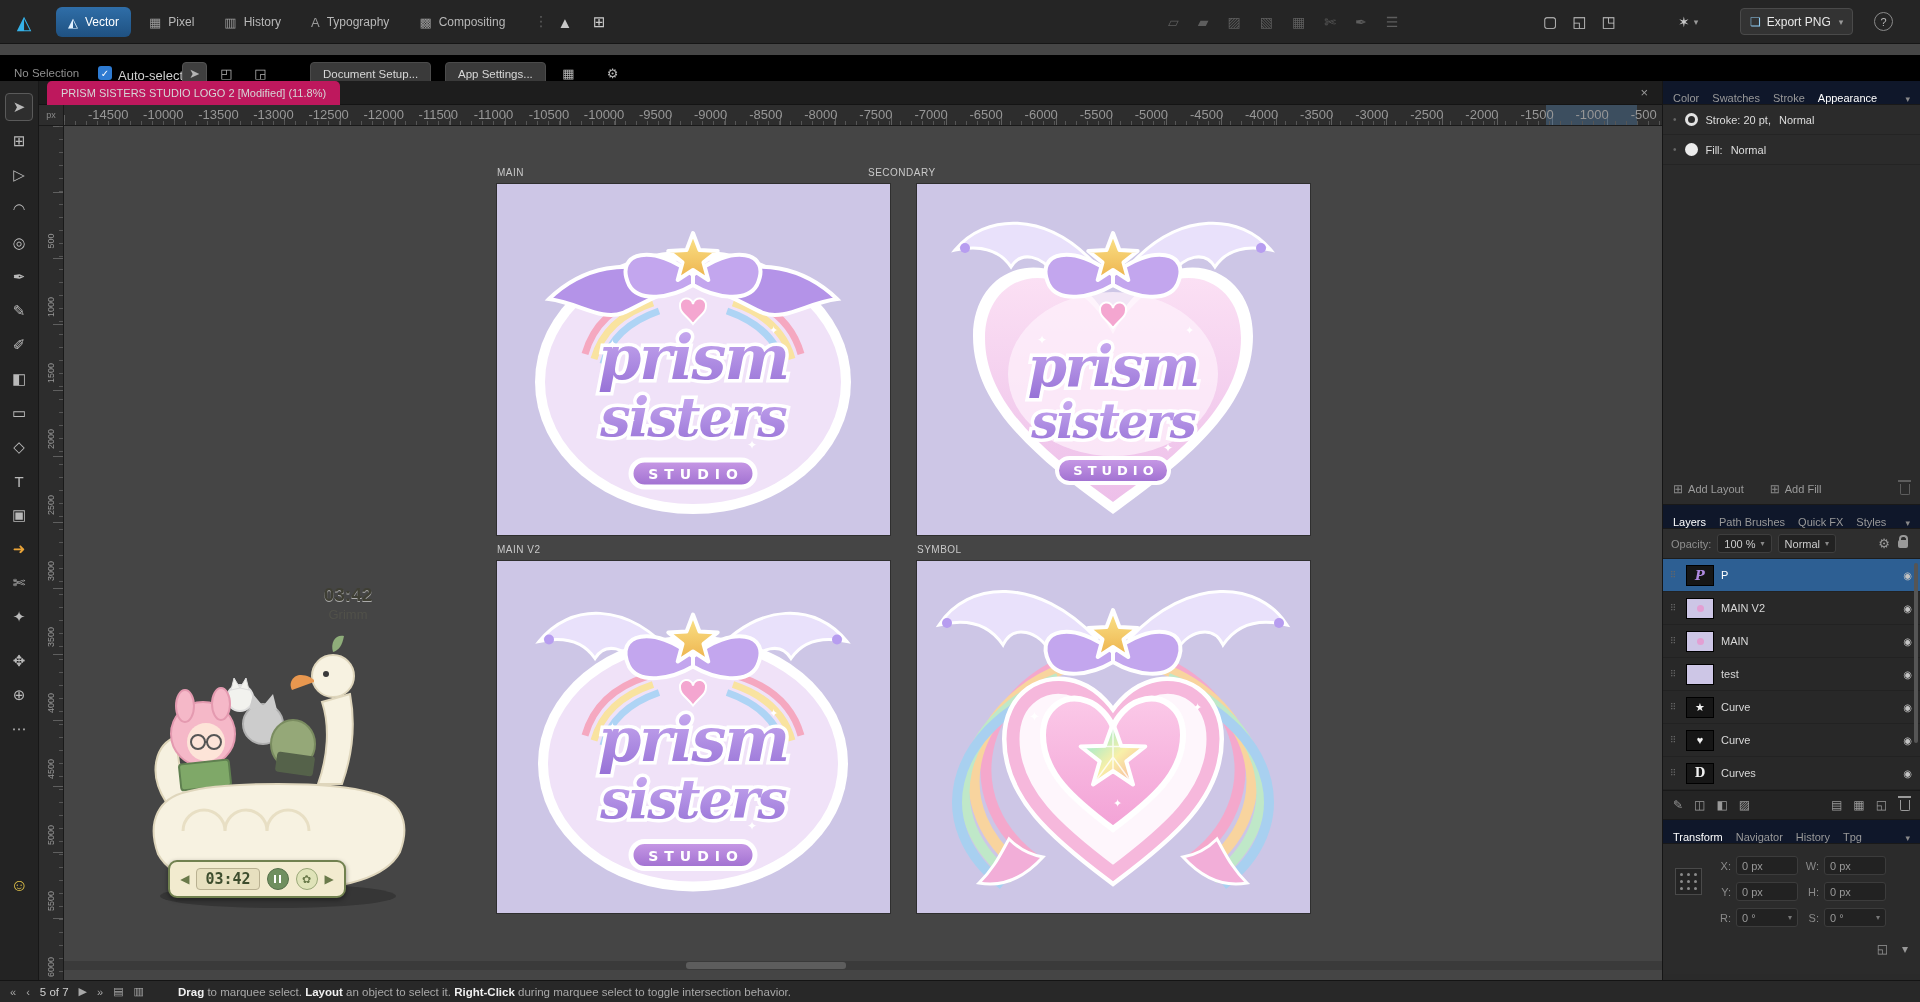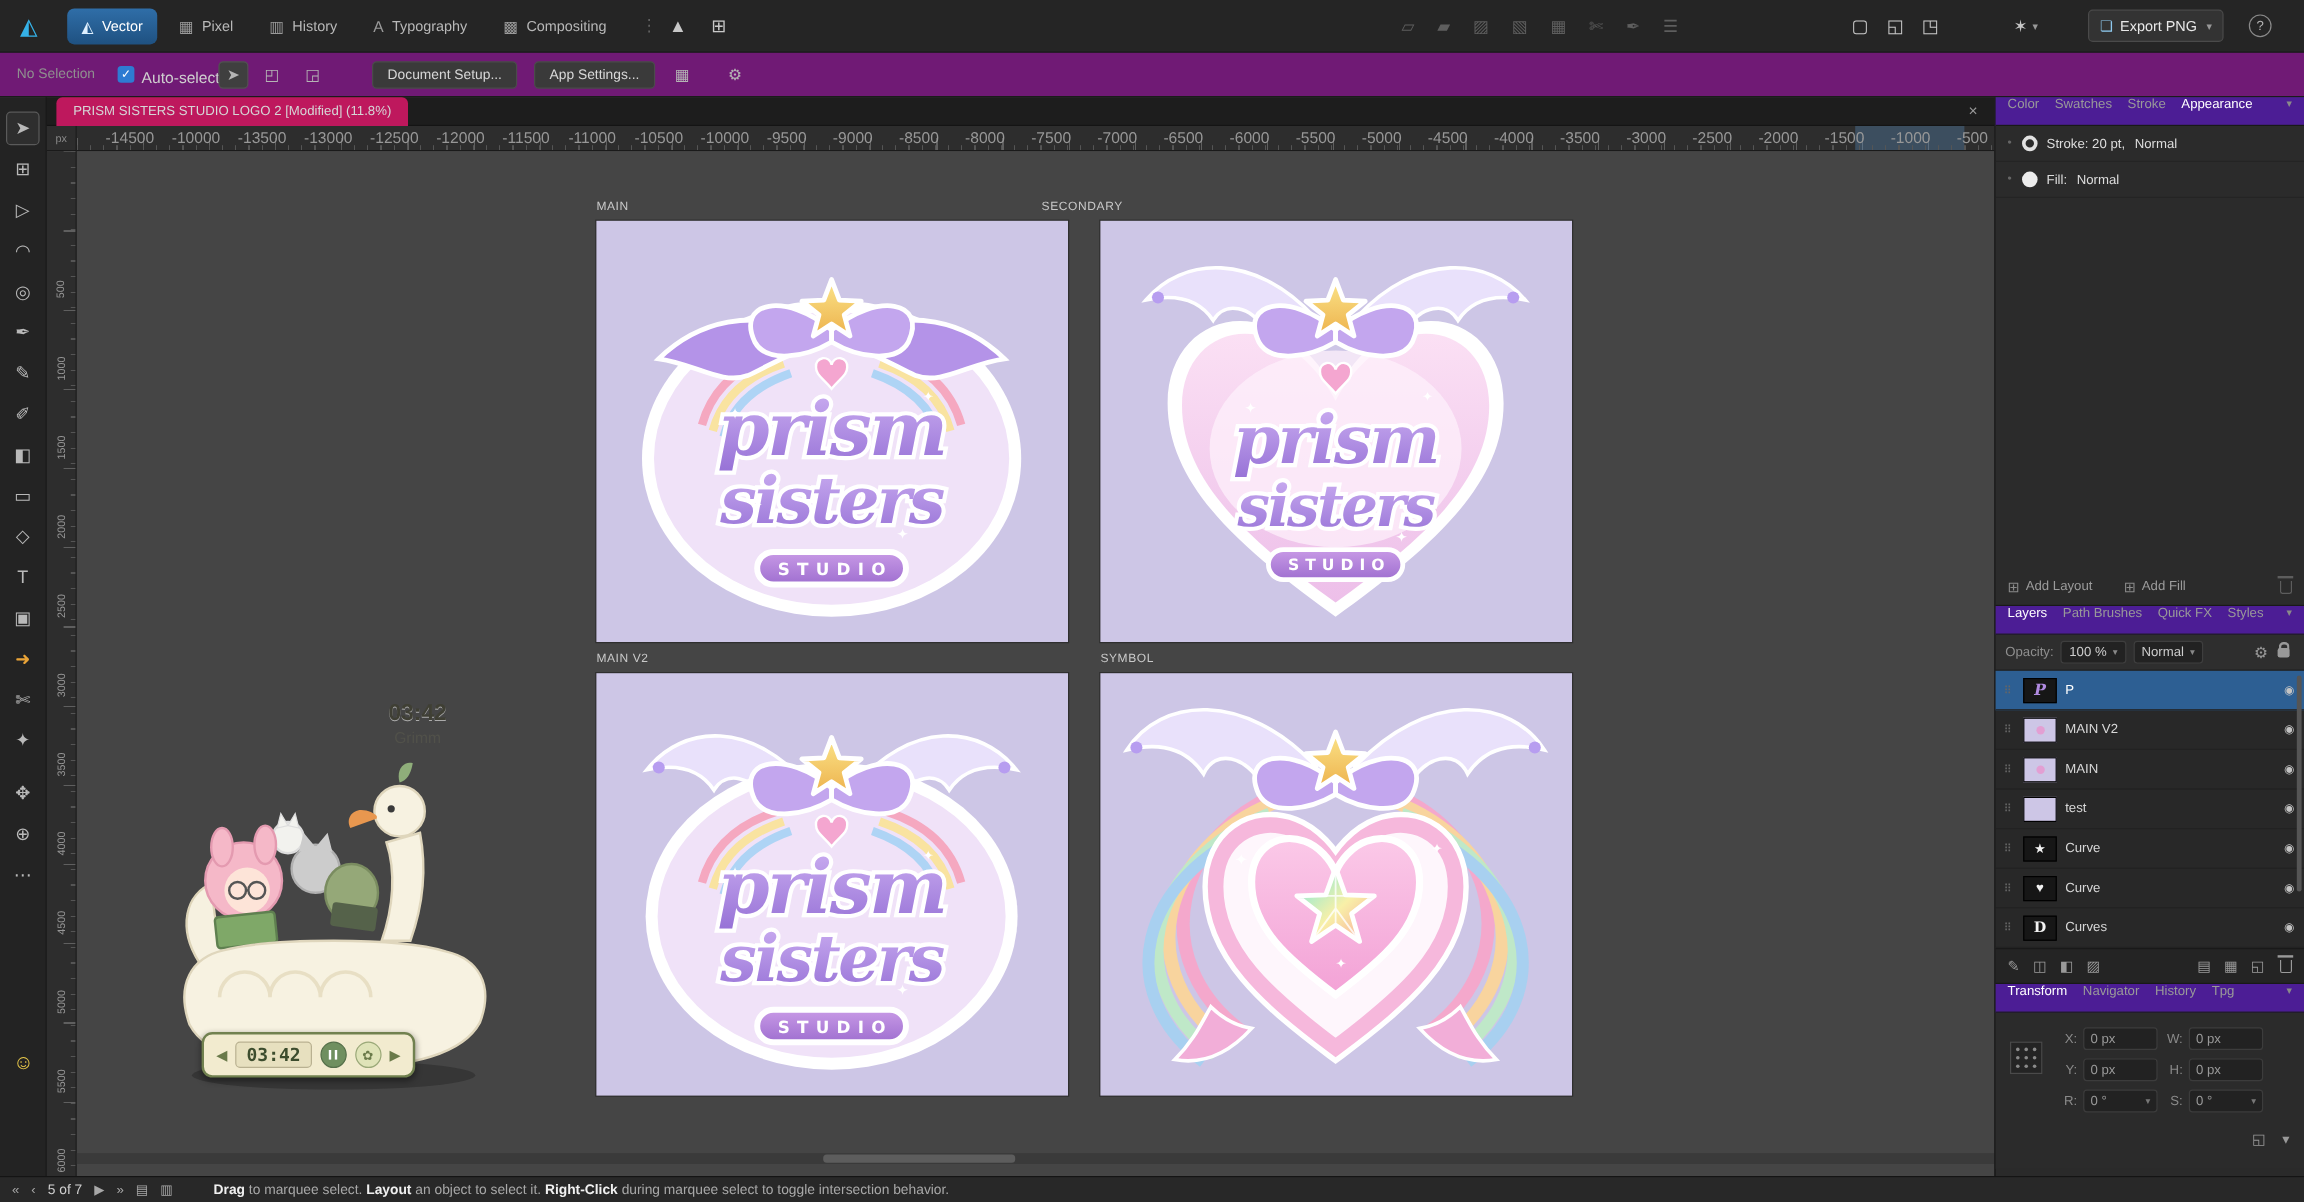--- a/index.html
+++ b/index.html
@@ -21,21 +21,21 @@
 .dimrow span{color:#5e5e5e;font-size:14px}
 .brightrow{left:1543px;top:0;height:44px;gap:15px}
 .brightrow span{color:#c6c6c6;font-size:15px}
 .assist{left:1678px;top:10px;height:24px;gap:4px;color:#c8c8c8;font-size:14px}
 .assist .chev{font-size:9px;color:#999}
 .exportbtn{left:1740px;top:8px;height:27px;background:#333;border:1px solid #4a4a4a;border-radius:4px;display:flex;align-items:center;gap:6px;padding:0 9px;color:#e8e8e8;font-size:12px}
 .exportbtn .eg{color:#8ec9ef;font-size:12px}
 .exportbtn .chev{color:#999;font-size:9px;margin-left:2px}
 .helpc{left:1874px;top:12px;width:19px;height:19px;border:1.5px solid #8a8a8a;border-radius:50%;color:#b5b5b5;font-size:11px;display:flex;align-items:center;justify-content:center}
 
-.ctxbar{left:0;top:44px;width:1920px;height:37px;background:#701a75;border-bottom:1px solid #1b1b1b}
+.ctxbar{left:0;top:55px;width:1920px;height:37px;background:#000000;border-bottom:1px solid #1b1b1b}
 .nosel{left:14px;top:12px;color:#8f8f8f;font-size:11.5px}
 .cb{left:98px;top:11px;width:14px;height:14px;background:#2e7bd2;border-radius:3px;color:#fff;font-size:10px;display:flex;align-items:center;justify-content:center}
 .cblab{left:118px;top:13px;color:#cfcfcf;font-size:13px}
 .ctico{top:7px;width:25px;height:23px;border-radius:4px;display:flex;align-items:center;justify-content:center;color:#b5b5b5;font-size:13px}
 .ctico.on{background:#3f3f3f;border:1px solid #525252}
 .ctbtn{top:7px;height:23px;background:#3a3a3a;border:1px solid #4b4b4b;border-radius:4px;color:#d8d8d8;font-size:11.5px;display:flex;align-items:center;padding:0 12px}
 
 .tabbar{left:39px;top:81px;width:1623px;height:24px;background:#1d1d1d;border-bottom:1px solid #141414}
 .doctab{position:absolute;left:8px;top:0;height:24px;background:#be185d;border-radius:5px 5px 0 0;color:#d6d6d6;font-size:11px;display:flex;align-items:center;padding:0 14px;white-space:nowrap}
 .tabx{position:absolute;right:14px;top:4px;color:#9a9a9a;font-size:13px}
@@ -73,21 +73,21 @@
 .timer .tn{font-size:13px;color:#51514a;margin-top:1px}
 .player{position:absolute;left:40px;top:280px;width:178px;height:38px;background:#f2ebcf;border:2px solid #71814f;border-radius:9px;display:flex;align-items:center;justify-content:center;gap:7px;box-shadow:0 2px 5px rgba(0,0,0,.4)}
 .pchev{color:#6a7a4a;font-size:12px}
 .ptime{background:#e7e0bf;border:1px solid #b9b191;border-radius:4px;padding:1px 8px;font-family:"DejaVu Sans Mono",monospace;font-size:15px;font-weight:bold;color:#3d4d2e}
 .pbtn{width:22px;height:22px;border-radius:50%;display:flex;align-items:center;justify-content:center}
 .pbtn.pause{background:#6f8f5f;border:1.5px solid #55704a}
 .pbtn.pause .bar{width:2.5px;height:8px;background:#fff;margin:0 1.2px;display:inline-block}
 .pbtn.mode{background:#dfe3b8;border:1.5px solid #9aa878;color:#6a7a4a;font-size:11px}
 
 .rpanel{left:1662px;top:81px;width:258px;height:899px;background:#2a2a2a;border-left:1px solid #151515}
-.ptabs{height:24px;background:#4c1d95;border-bottom:1px solid #191919;display:flex;align-items:flex-start;gap:13px;padding:0 10px;font-size:11px;color:#999}
+.ptabs{height:24px;background:#0f172a;border-bottom:1px solid #191919;display:flex;align-items:flex-end;gap:13px;padding:0 10px;font-size:11px;color:#999}
 .ptabs .on{color:#fff}
 .pvchev{margin-left:auto;color:#8a8a8a;font-size:9px}
 .appsec{position:relative;height:400px;background:#2b2b2b;border-bottom:1px solid #191919}
 .arow{height:30px;display:flex;align-items:center;gap:8px;padding:0 10px;border-bottom:1px solid #242424;font-size:11px;color:#ddd}
 .bdot{color:#666;font-size:10px}
 .ringI{width:13px;height:13px;border-radius:50%;border:3.5px solid #e2e2e2;flex:0 0 auto}
 .fillI{width:13px;height:13px;border-radius:50%;background:#ececec;flex:0 0 auto}
 .addrow{position:absolute;left:0;bottom:8px;width:100%;display:flex;align-items:center;gap:5px;padding:0 10px;color:#9b9b9b;font-size:11px}
 .pb{color:#8a8a8a;font-size:12px}
 .addgap{width:16px}

